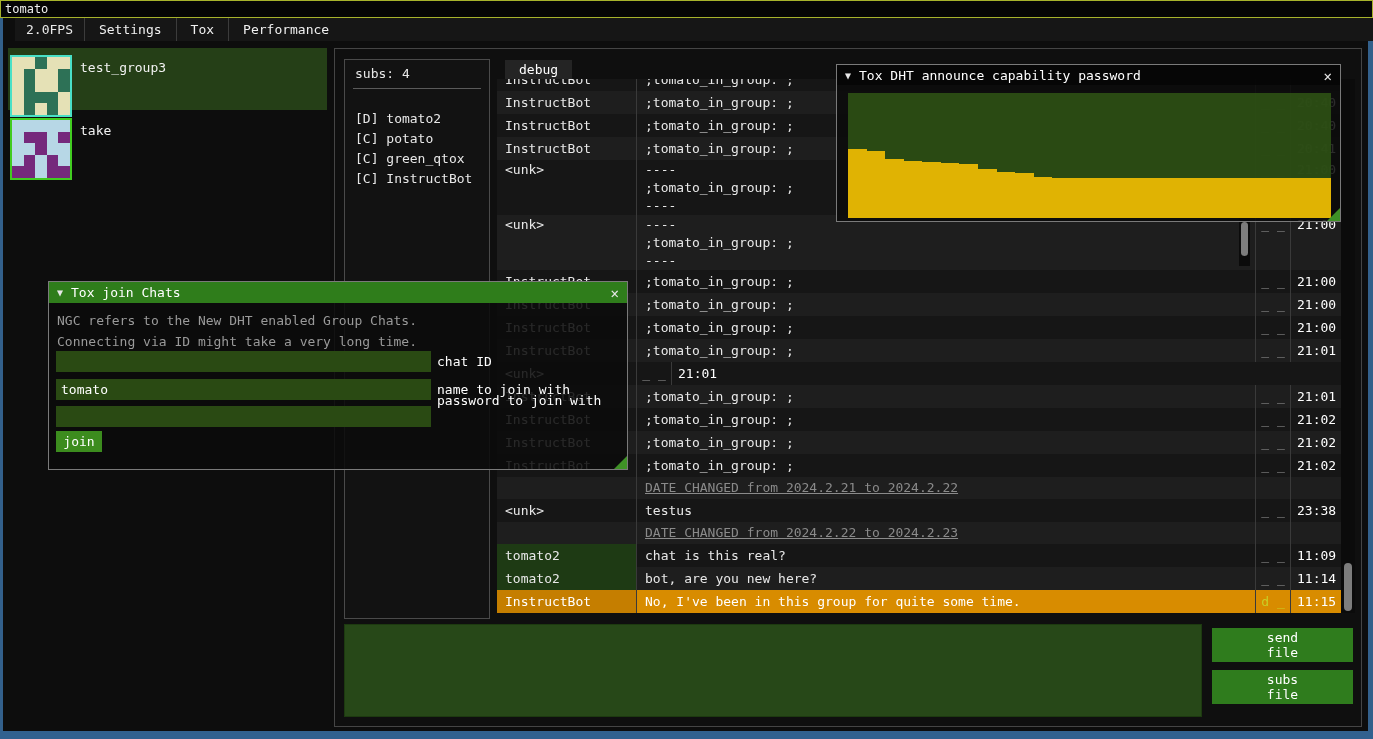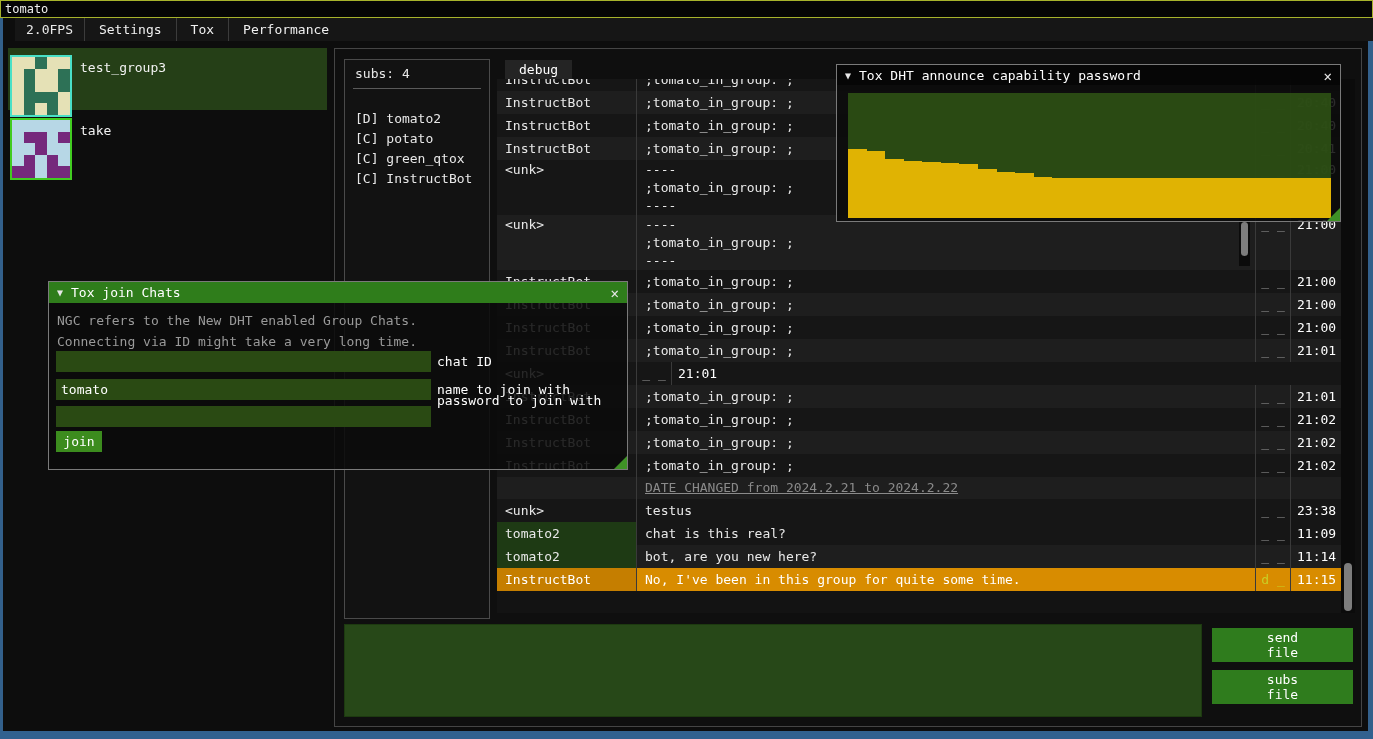--- a/index.html
+++ b/index.html
@@ -306,20 +306,26 @@
           <div class="cell c-msg"><span>DATE CHANGED from 2024.2.21 to 2024.2.22</span></div>
           <div class="cell c-flag"><span></span></div>
           <div class="cell c-time"><span></span></div>
         </div>
         <div class="mrow h23" style="background: rgb(22, 22, 22);">
           <div class="cell c-name"><span>&lt;unk&gt;</span></div>
           <div class="cell c-msg"><span>testus</span></div>
           <div class="cell c-flag"><span>_ _</span></div>
           <div class="cell c-time"><span>23:38</span></div>
         </div>
+        <div class="mrow h22 date" style="background: rgb(30, 30, 30);">
+          <div class="cell c-name"><span></span></div>
+          <div class="cell c-msg"><span>DATE CHANGED from 2024.2.22 to 2024.2.23</span></div>
+          <div class="cell c-flag"><span></span></div>
+          <div class="cell c-time"><span></span></div>
+        </div>
         <div class="mrow h23 self" style="background: rgb(22, 22, 22);">
           <div class="cell c-name"><span>tomato2</span></div>
           <div class="cell c-msg"><span>chat is this real?</span></div>
           <div class="cell c-flag"><span>_ _</span></div>
           <div class="cell c-time"><span>11:09</span></div>
         </div>
         <div class="mrow h23 self" style="background: rgb(30, 30, 30);">
           <div class="cell c-name"><span>tomato2</span></div>
           <div class="cell c-msg"><span>bot, are you new here?</span></div>
           <div class="cell c-flag"><span>_ _</span></div>

